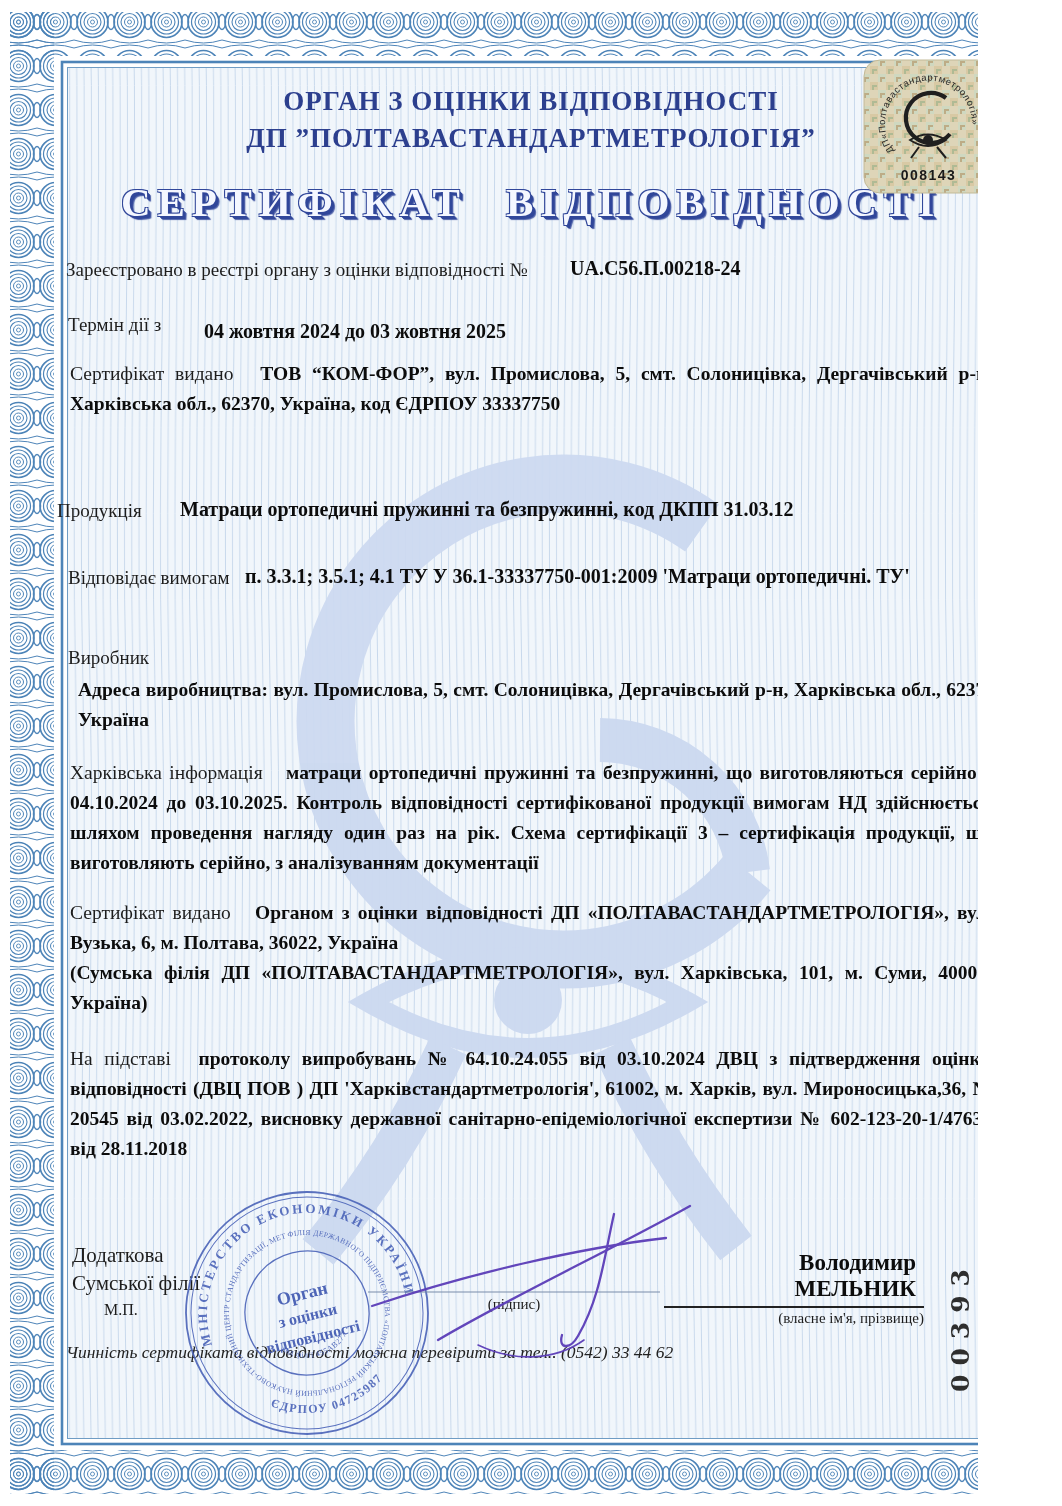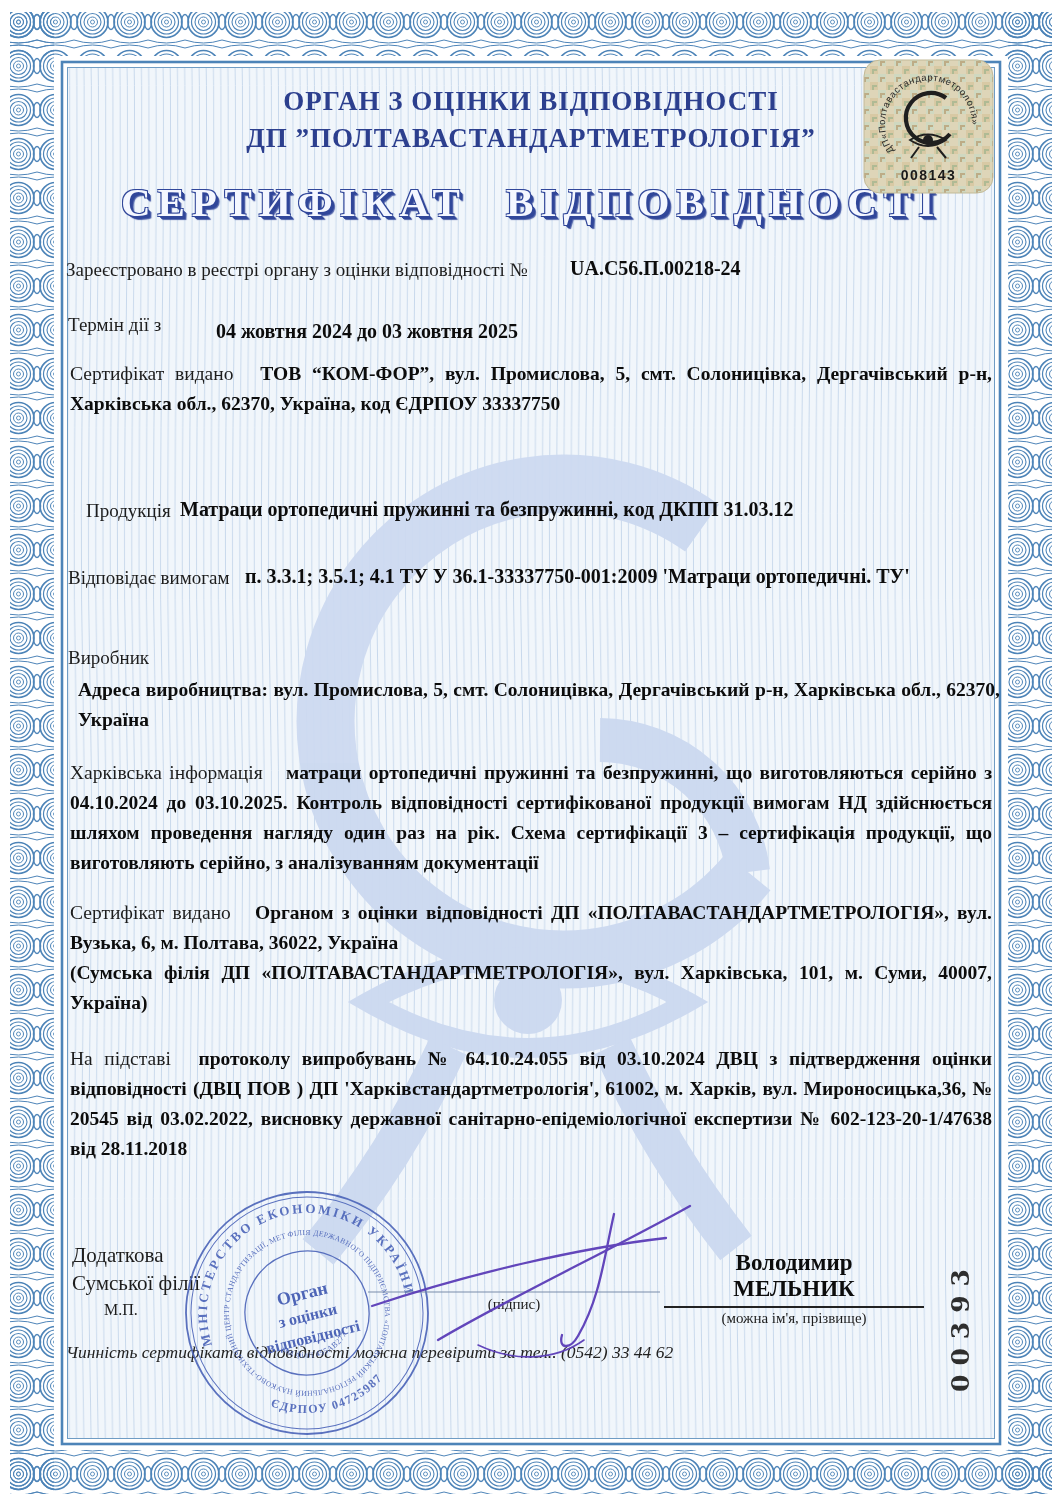--- a/index.html
+++ b/index.html
@@ -1,18 +1,18 @@
 <!DOCTYPE html>
 <html><head>
 <meta charset="utf-8">
 <style>
   html,body{margin:0;padding:0;background:#ffffff;}
   .page{
-    position:relative;width:1062px;height:1506px;background:#ffffff;overflow:hidden;
-    font-family:"Liberation Serif","DejaVu Serif",serif;color:#141414;
+    position:relative;width:962px;height:1506px;background:#ffffff;overflow:hidden;
+    font-family:"Liberation Serif","DejaVu Serif",serif;color:#141414;padding-left:16px;
   }
   .bg-svg{position:absolute;left:0;top:0;z-index:0;}
   .overlay-svg{position:absolute;left:0;top:0;z-index:3;pointer-events:none;}
   .content{position:absolute;left:0;top:0;width:1062px;height:1506px;z-index:2;}
 
   .org-line{position:absolute;left:0;width:1062px;text-align:center;
     font-weight:bold;font-size:27px;letter-spacing:1px;color:#2c3f8e;}
   .org-line1{top:86px;}
   .org-line2{top:123px;}
 
@@ -29,21 +29,21 @@
   .fs19{font-size:19px;}
   .fs20{font-size:20px;}
   .para{position:absolute;left:70px;width:922px;font-size:19.5px;line-height:30px;
         text-align:justify;}
   .para .lbl{margin-right:16px;}
 
   .director{position:absolute;left:72px;font-size:21px;color:#1d1d1d;}
   .mp{position:absolute;left:104px;font-size:16px;color:#1d1d1d;}
   .sig-caption{position:absolute;left:368px;top:1296px;width:292px;text-align:center;
     font-size:15px;color:#1d1d1d;}
-  .name-block{position:absolute;left:664px;top:1250px;width:260px;text-align:center;}
+  .name-block{position:absolute;left:664px;top:1250px;width:260px;text-align:right;}
   .name{display:inline-block;font-weight:bold;font-size:23px;color:#0c0c0c;
     border-bottom:2px solid #222;padding:0 8px 4px 8px;min-width:244px;}
   .name-caption{font-size:15px;color:#1d1d1d;margin-top:2px;}
 
   .footer-note{position:absolute;left:66px;top:1342px;font-style:italic;
     font-size:17.5px;color:#222;}
 
   .serial{position:absolute;left:946px;top:1392px;transform-origin:0 0;
     transform:rotate(-90deg);font-family:"DejaVu Serif",serif;font-weight:bold;
     font-size:25px;letter-spacing:9px;color:#2e2e2e;white-space:nowrap;}
@@ -106,28 +106,28 @@
     <div class="doc-title">СЕРТИФІКАТ ВІДПОВІДНОСТІ</div>
 
     <div class="abs fs19" style="left:66px;top:259px;">
       <span class="lbl">Зареєстровано в реєстрі органу з оцінки відповідності  №</span>
     </div>
     <div class="abs fs20 val" style="left:570px;top:257px;">UA.C56.П.00218-24</div>
 
     <div class="abs fs19" style="left:68px;top:314px;">
       <span class="lbl">Термін дії з</span>
     </div>
-    <div class="abs fs20 val" style="left:216px;top:320px;">04  жовтня 2024  до  03  жовтня 2025</div>
+    <div class="abs fs20 val" style="left:204px;top:320px;">04  жовтня 2024  до  03  жовтня 2025</div>
 
     <div class="para" style="top:359px;">
       <span class="lbl">Сертифікат видано</span>
       <span class="val">ТОВ “КОМ-ФОР”, вул. Промислова, 5, смт. Солоницівка, Дергачівський р-н, Харківська обл., 62370, Україна, код ЄДРПОУ 33337750</span>
     </div>
 
-    <div class="abs fs19" style="left:86px;top:500px;">
+    <div class="abs fs19" style="left:57px;top:500px;">
       <span class="lbl">Продукція</span>
     </div>
     <div class="abs fs20 val" style="left:180px;top:498px;">Матраци ортопедичні пружинні та безпружинні, код ДКПП  31.03.12</div>
 
     <div class="abs fs19" style="left:68px;top:567px;">
       <span class="lbl">Відповідає вимогам</span>
     </div>
     <div class="abs fs20 val" style="left:245px;top:565px;">п. 3.3.1; 3.5.1; 4.1 ТУ У 36.1-33337750-001:2009 'Матраци ортопедичні. ТУ'</div>
 
     <div class="abs fs19" style="left:68px;top:647px;">
@@ -153,21 +153,21 @@
     </div>
 
     <div class="director" style="top:1243px;">Додаткова</div>
     <div class="director" style="top:1271px;">Сумської філії</div>
     <div class="mp" style="top:1301px;">М.П.</div>
 
     <div class="sig-caption">(підпис)</div>
 
     <div class="name-block">
       <span class="name">Володимир МЕЛЬНИК</span>
-      <div class="name-caption">(можна ім'я, прізвище)</div>
+      <div class="name-caption">(власне ім'я, прізвище)</div>
     </div>
 
     <div class="footer-note">Чинність сертифіката відповідності можна перевірити за тел.. (0542) 33 44 62</div>
 
     <div class="serial">00393</div>
   </div>
 
   <svg class="hologram" width="133" height="137" viewBox="0 0 133 137">
     <defs>
       <pattern id="holo" width="16" height="16" patternUnits="userSpaceOnUse">

